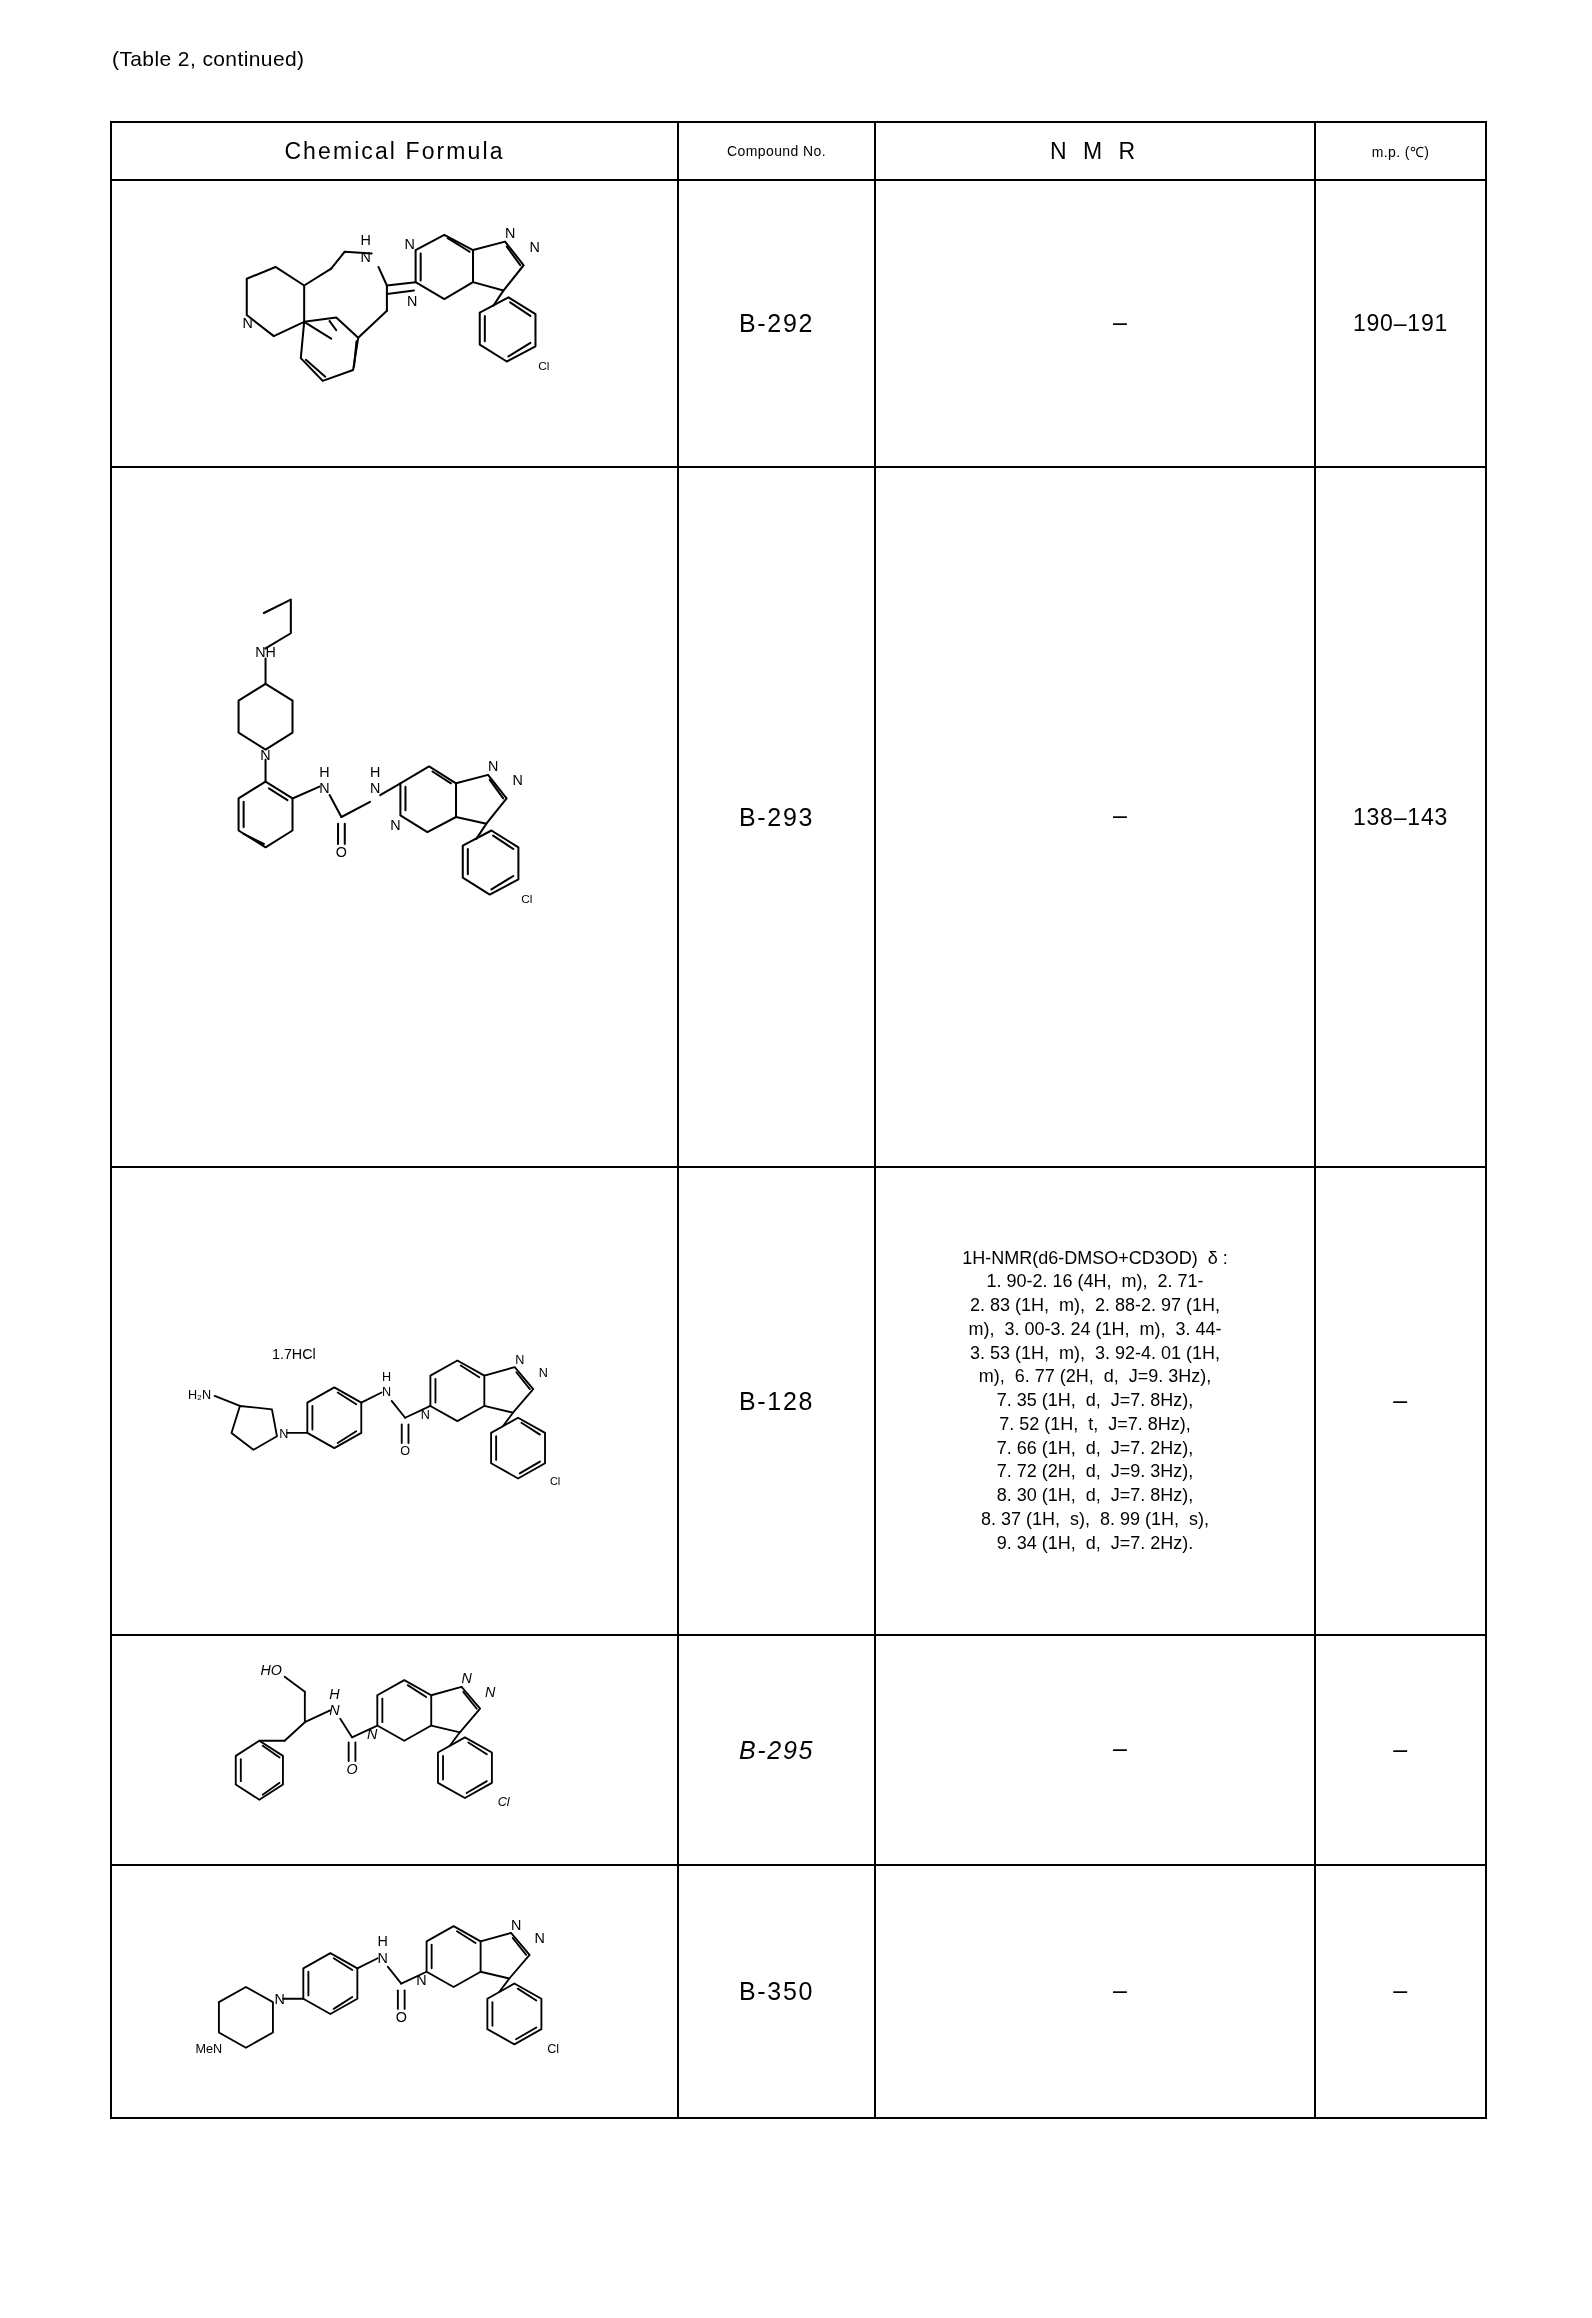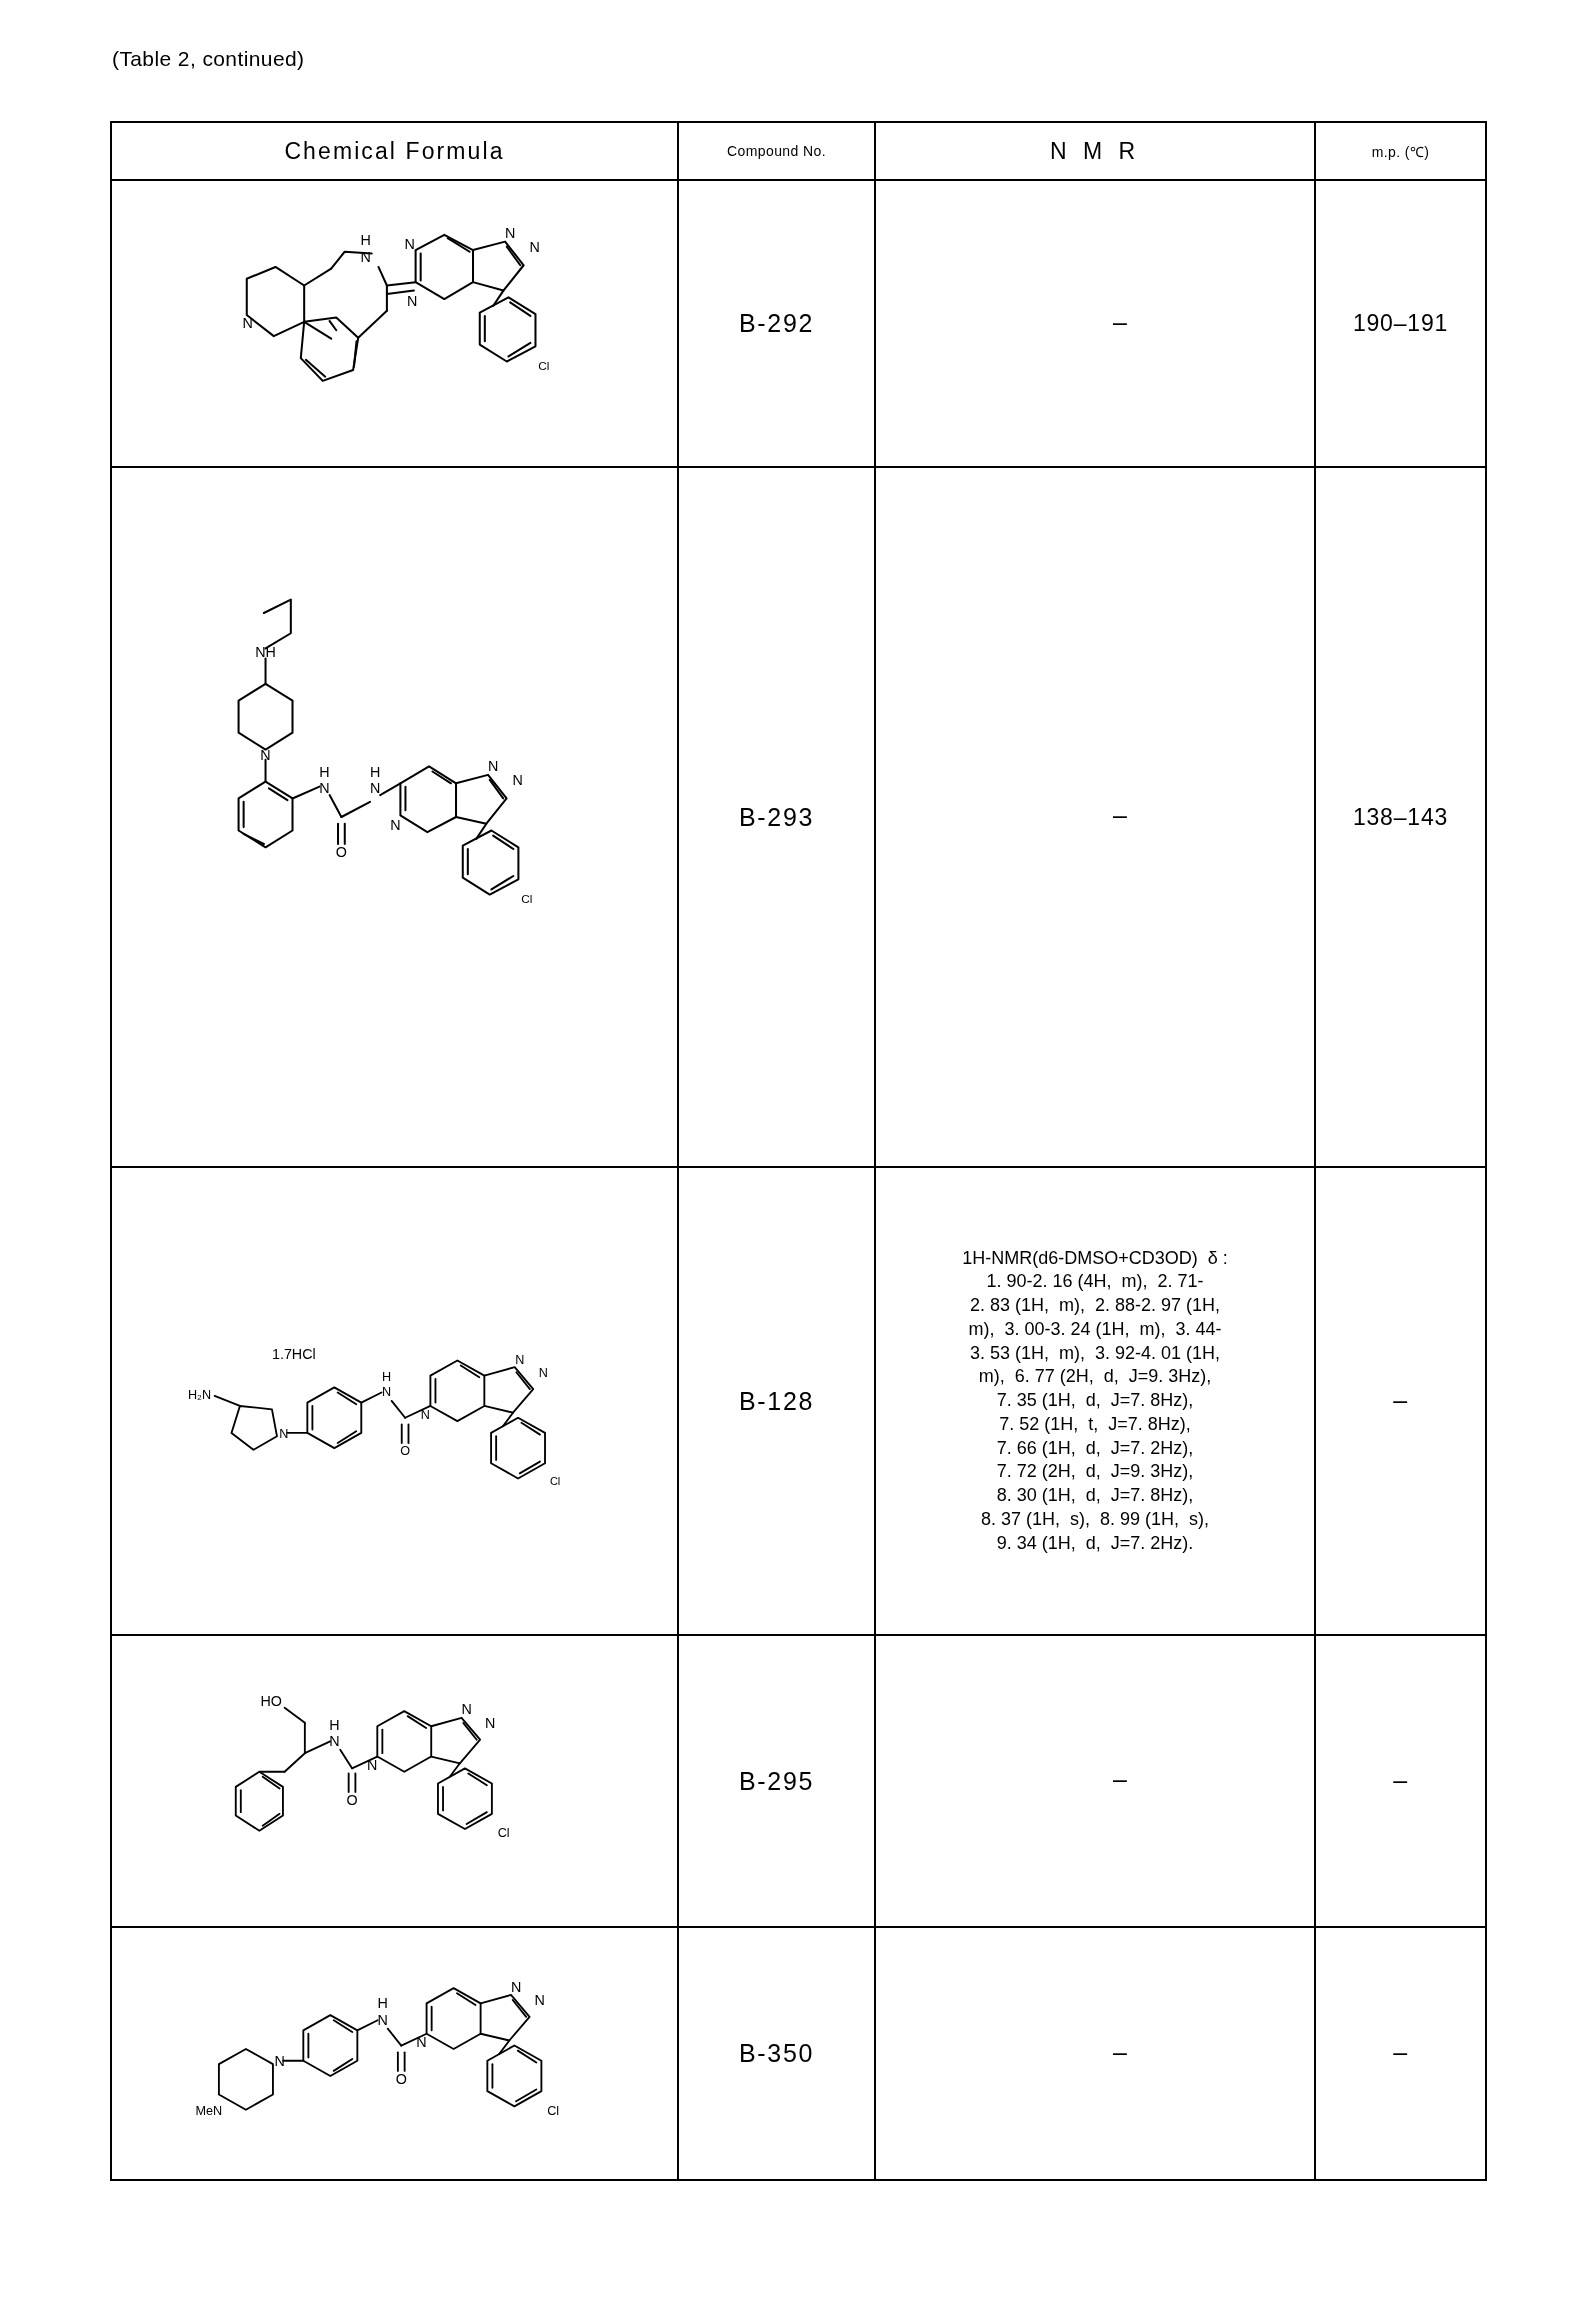--- a/index.html
+++ b/index.html
@@ -98,21 +98,21 @@
     height: 100%;
     display: flex;
     align-items: center;
     justify-content: center;
   }
   .formula-svg { display: block; }
   
   .r1 { height: 287px; }
   .r2 { height: 700px; }
   .r3 { height: 468px; }
-  .r4 { height: 292px; }
+  .r4 { height: 230px; font-style: italic; }
   .r5 { height: 253px; }
 </style>
 </head>
 <body>
 
 <div class="page">
 
   <div class="caption">(Table 2, continued)</div>
 
   <table class="patent-table">

